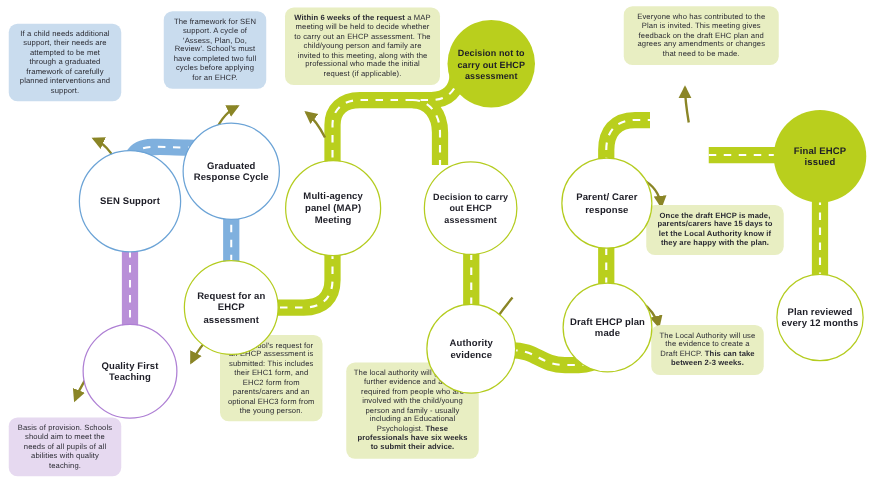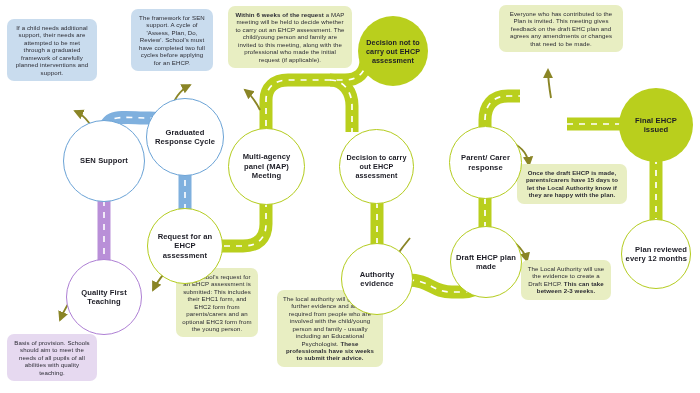--- a/index.html
+++ b/index.html
@@ -173,17 +173,17 @@
 
   <div class="node white-green" style="left:449px;top:126px;width:73px;height:73px;font-size:7.6px;">
     <span>Parent/ Carer response</span>
   </div>
 
 
   <div class="node solid-green" style="left:619px;top:88px;width:74px;height:74px;font-size:7.6px;justify-content:center;">
     <span>Final EHCP issued</span>
   </div>
 
-  <div class="node white-green" style="left:621px;top:219px;width:70px;height:70px;font-size:7.6px;text-align:right;">
+  <div class="node white-green" style="left:621px;top:219px;width:70px;height:70px;font-size:7.6px;">
     <span>Plan reviewed every 12 months</span>
   </div>
 
 </div>
 
 </body></html>

